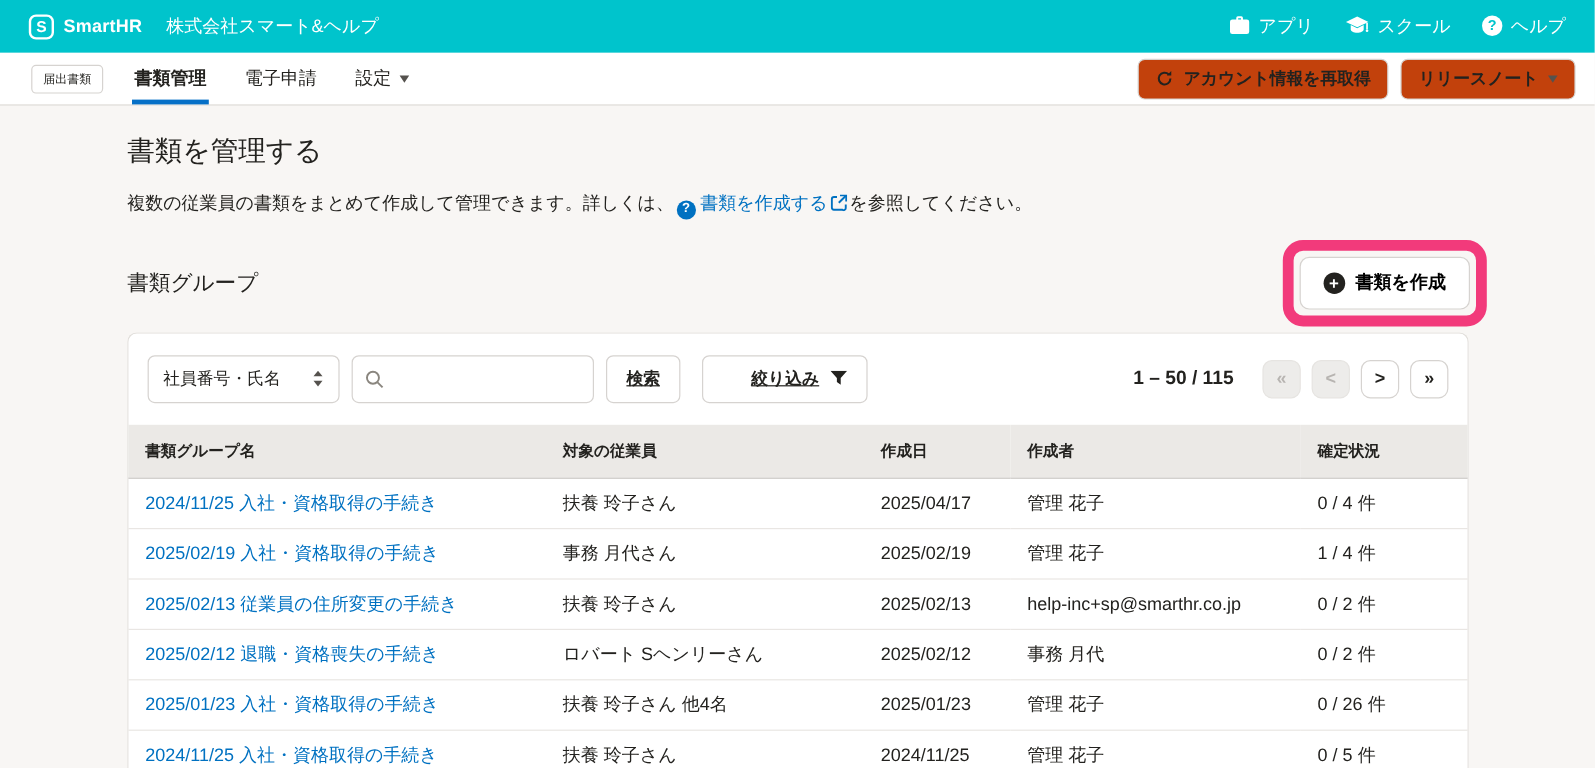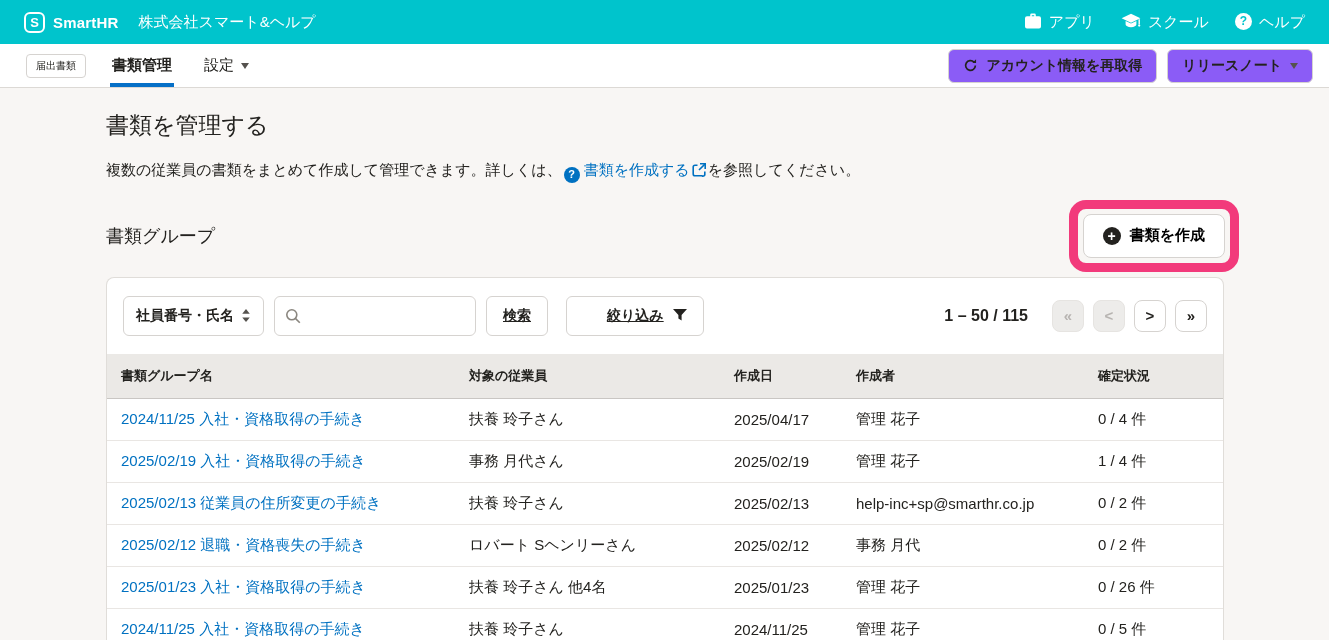--- a/index.html
+++ b/index.html
@@ -23,40 +23,40 @@
 
   
   .tabbar{height:44px;background:#fff;display:flex;align-items:center;padding:0 16px 0 26px;border-bottom:1px solid #dcd9d5;}
   .chip{border:1px solid var(--border);border-radius:4px;padding:4px 9px;font-size:10px;background:#fff;cursor:pointer;}
   .tabs{display:flex;height:100%;margin-left:10px;}
   .tab{padding:0 16px;display:flex;align-items:center;gap:7px;font-size:15px;position:relative;cursor:pointer;}
   .tab.active{font-weight:bold;}
   .tab.active::after{content:"";position:absolute;left:14px;right:14px;bottom:0;height:4px;background:var(--underline);}
   .caret{width:0;height:0;border-left:4.5px solid transparent;border-right:4.5px solid transparent;border-top:6px solid #55524e;display:inline-block;}
   .tab-right{margin-left:auto;display:flex;gap:10px;}
-  .btn{height:34px;background:#8b5cf6;border:1px solid var(--border);border-radius:6px;display:flex;align-items:center;gap:8px;padding:0 14px;font-size:14px;font-weight:bold;color:var(--ink);cursor:pointer;font-family:inherit;}
+  .btn{height:34px;background:#c2410c;border:1px solid var(--border);border-radius:6px;display:flex;align-items:center;gap:8px;padding:0 14px;font-size:14px;font-weight:bold;color:var(--ink);cursor:pointer;font-family:inherit;}
 
   
   .main{padding:22px 105px 0 106px;}
   .page-title{font-size:23px;font-weight:normal;}
   .desc{margin-top:18px;font-size:15px;line-height:1.45;}
   .q-badge{display:inline-grid;place-items:center;width:16px;height:16px;border-radius:50%;background:var(--blue);color:#fff;font-size:11px;font-weight:bold;vertical-align:-3px;margin:0 4px 0 2px;}
   .doc-link{color:var(--blue);text-decoration:none;cursor:pointer;}
   .ext-icon{vertical-align:-2px;margin:0 2px;}
 
   .section-row{margin-top:16px;display:flex;align-items:center;justify-content:space-between;height:74px;}
   .section-title{font-size:18px;font-weight:400;}
   .annotation{border:9px solid var(--pink);border-radius:17px;padding:5px;margin-right:-15px;background:transparent;}
   .create-btn{height:44px;display:flex;align-items:center;gap:9px;background:#fff;border:1px solid var(--border);border-radius:8px;padding:0 19px;font-size:15px;font-weight:bold;cursor:pointer;font-family:inherit;}
   .plus-badge{width:18px;height:18px;border-radius:50%;background:var(--ink);color:#fff;display:grid;place-items:center;font-size:14px;font-weight:bold;line-height:1;}
 
   
   .card{margin-top:4px;background:#fff;border:1px solid #e0ddd9;border-bottom:none;border-radius:8px 8px 0 0;min-height:390px;}
   .toolbar{display:flex;align-items:center;padding:18px 16px;gap:10px;}
-  .select{width:141px;height:40px;border:1px solid var(--border);border-radius:6px;background:#fff;display:flex;align-items:center;justify-content:space-between;padding:0 12px;font-size:14px;cursor:pointer;font-weight:bold;}
+  .select{width:160px;height:40px;border:1px solid var(--border);border-radius:6px;background:#fff;display:flex;align-items:center;justify-content:space-between;padding:0 12px;font-size:14px;cursor:pointer;}
   .searchbox{width:202px;height:40px;border:1px solid var(--border);border-radius:6px;background:#fff;display:flex;align-items:center;gap:8px;padding:0 10px;}
   .searchbox input{border:none;outline:none;flex:1;font-size:14px;font-family:inherit;min-width:0;background:transparent;}
   .tb-btn{height:40px;background:#fff;border:1px solid var(--border);border-radius:6px;padding:0 16px;font-size:14px;font-weight:bold;display:flex;align-items:center;gap:9px;cursor:pointer;font-family:inherit;color:var(--ink);text-decoration:underline;}
   .filter-btn{margin-left:8px;padding-left:40px;}
   .spacer{flex:1;}
   .page-count{font-size:16px;font-weight:bold;margin-right:14px;white-space:nowrap;}
   .pager{display:flex;gap:9px;}
   .pg{width:32px;height:32px;border-radius:8px;display:grid;place-items:center;font-size:15px;font-weight:bold;background:#fff;border:1px solid var(--border);cursor:pointer;color:var(--ink);font-family:inherit;}
   .pg.disabled{background:#edecea;border-color:#e6e4e1;color:#b7b4b1;cursor:default;}
 
@@ -96,20 +96,23 @@
       <span>ヘルプ</span>
     </span>
   </nav>
 </header>
 
 <div class="tabbar">
   <span class="chip">届出書類</span>
   <div class="tabs">
     <span class="tab active">
         <span>書類管理</span>
+      </span>
+    <span class="tab">
+        <span>電子申請</span>
       </span>
     <span class="tab">
         <span>設定</span>
         <span class="caret"></span>
       </span>
   </div>
   <div class="tab-right">
     <button class="btn">
       <svg width="15" height="15" viewBox="0 0 16 16">
           <path d="M13.2 8a5.2 5.2 0 1 1-1.5-3.7" fill="none" stroke="#23221f" stroke-width="1.8"></path>

